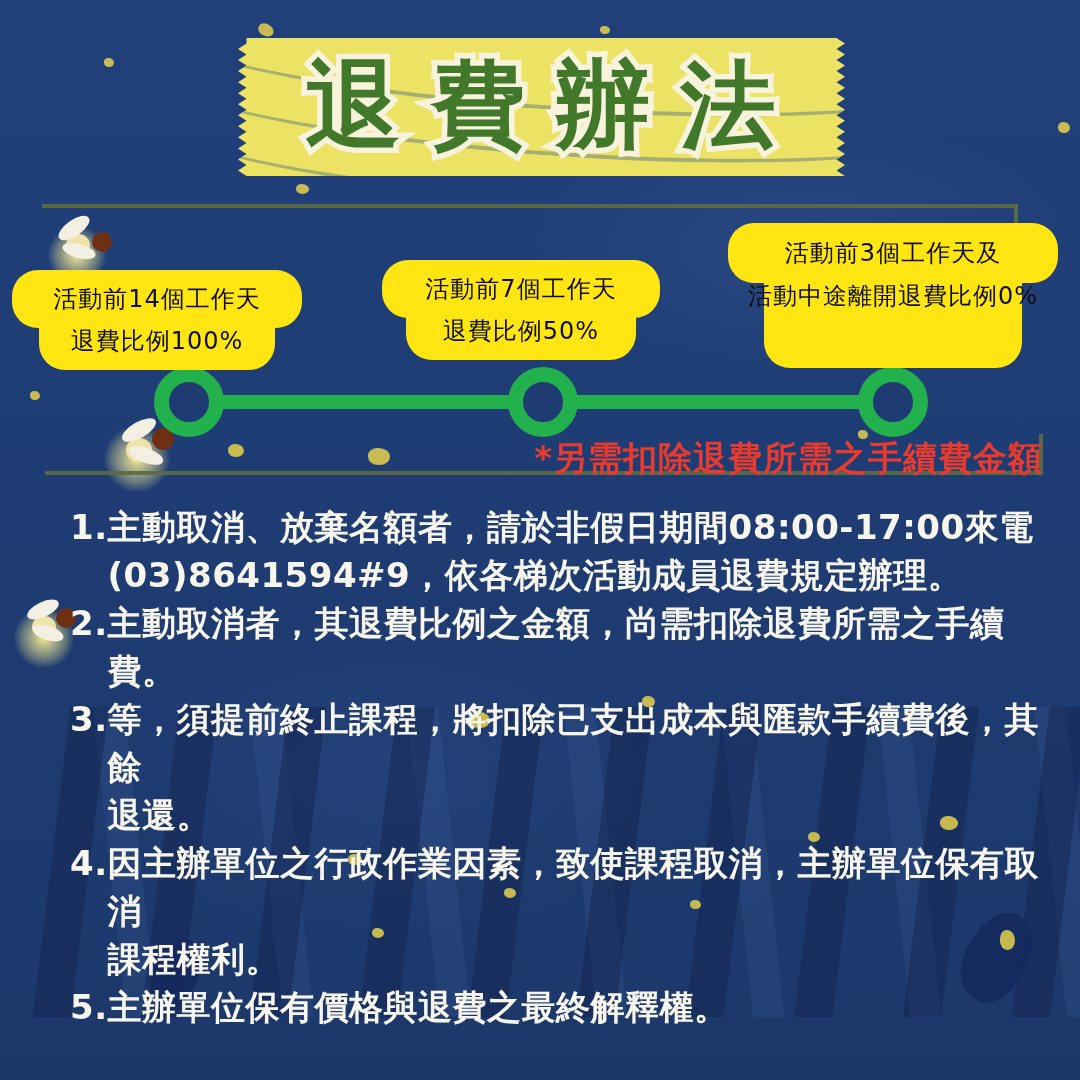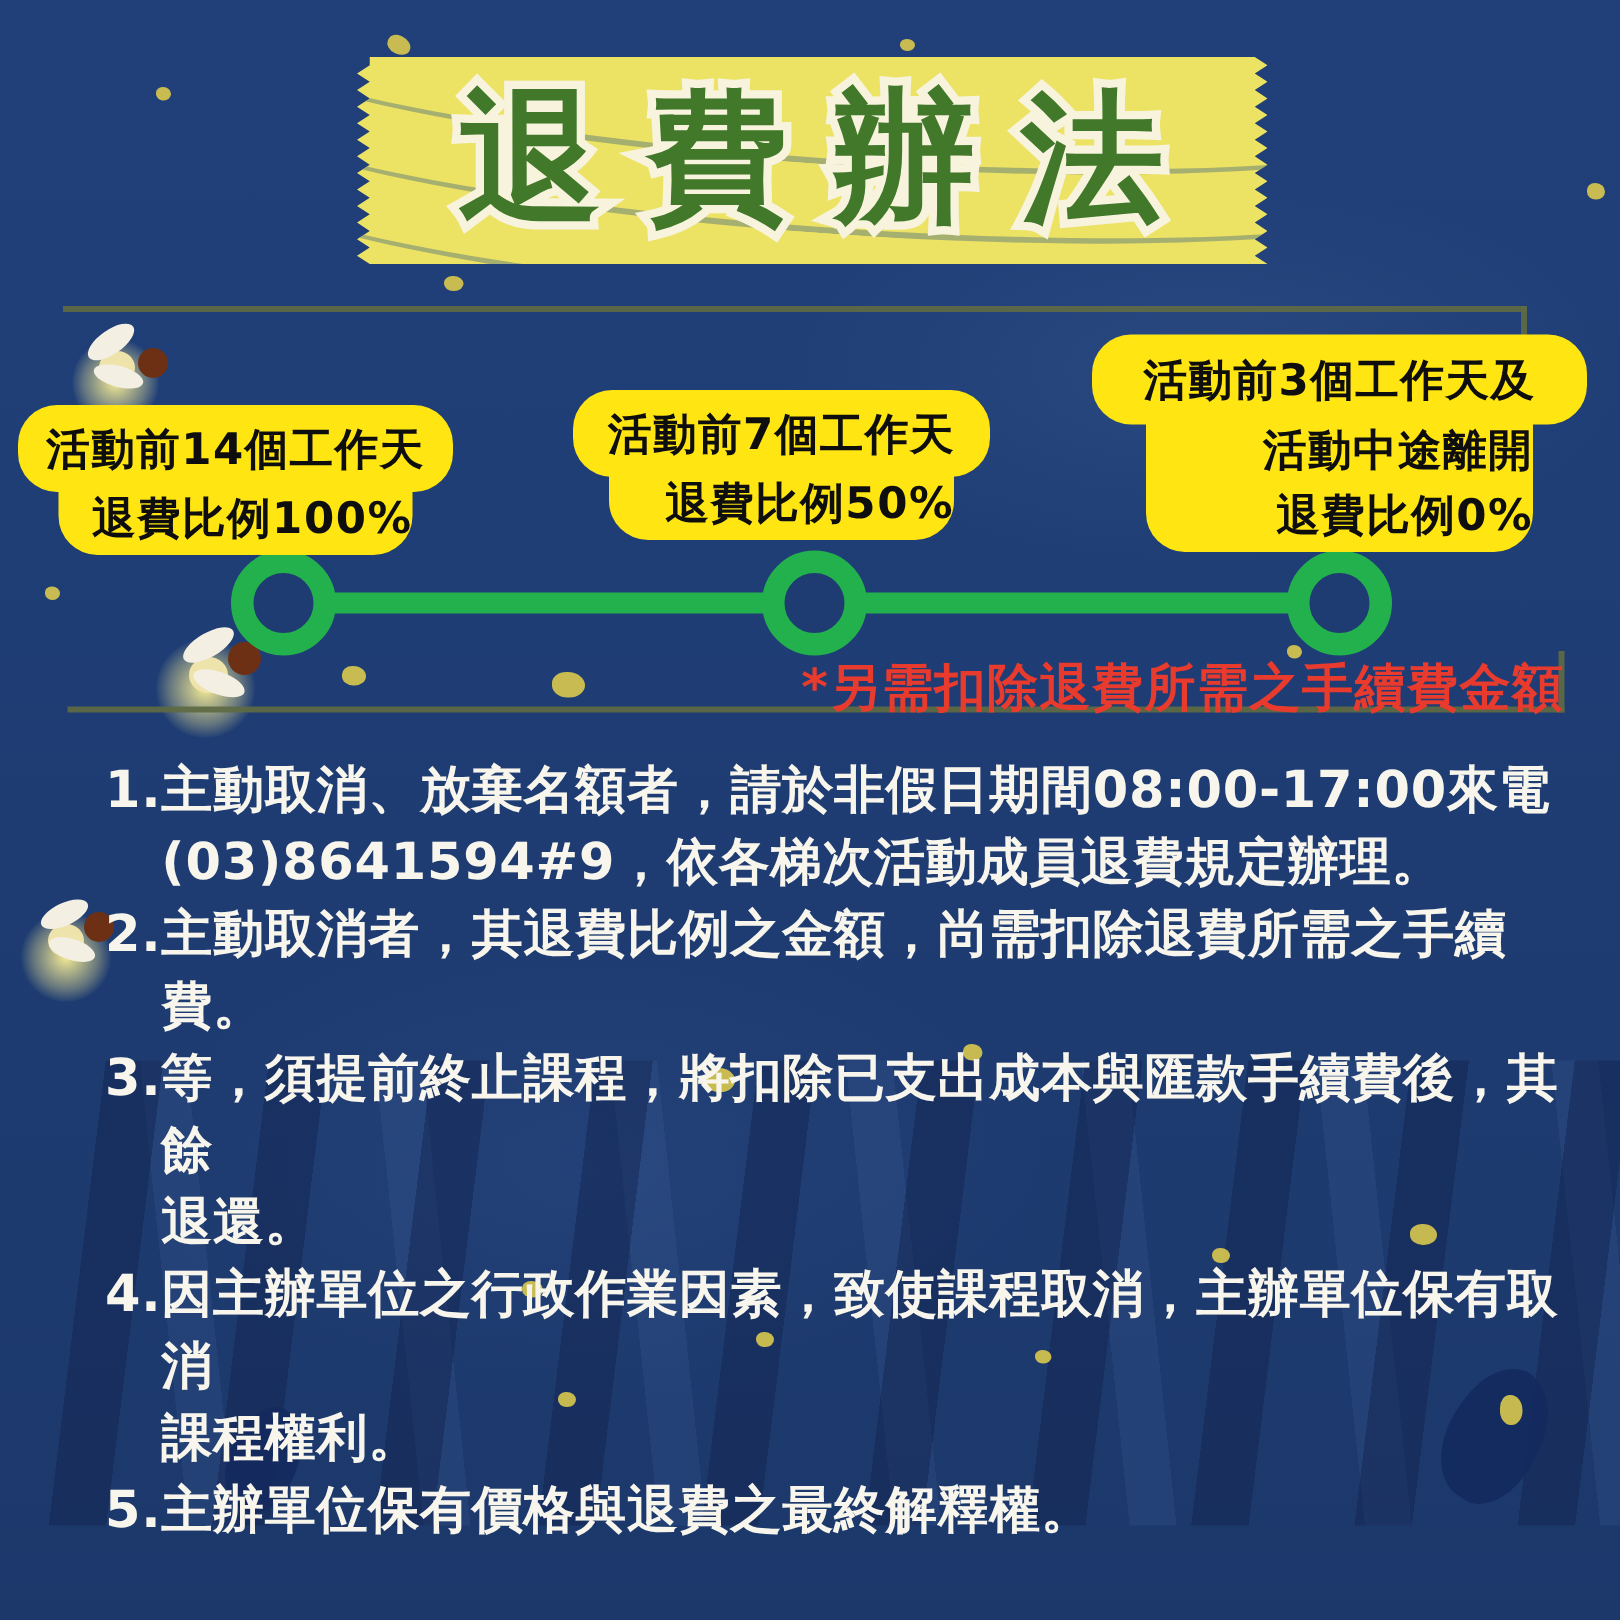--- a/index.html
+++ b/index.html
@@ -28,22 +28,22 @@
   .banner{position:absolute;left:238px;top:38px;width:607px;height:138px;background:#ece263;overflow:hidden;
     clip-path:polygon(1.4% 0%,98.6% 0%,100% 4%,98.6% 8%,100% 12%,98.6% 16%,100% 20%,98.6% 24%,100% 28%,98.6% 32%,100% 36%,98.6% 40%,100% 44%,98.6% 48%,100% 52%,98.6% 56%,100% 60%,98.6% 64%,100% 68%,98.6% 72%,100% 76%,98.6% 80%,100% 84%,98.6% 88%,100% 92%,98.6% 96%,100% 100%,1.4% 100%,0% 96%,1.4% 92%,0% 88%,1.4% 84%,0% 80%,1.4% 76%,0% 72%,1.4% 68%,0% 64%,1.4% 60%,0% 56%,1.4% 52%,0% 48%,1.4% 44%,0% 40%,1.4% 36%,0% 32%,1.4% 28%,0% 24%,1.4% 20%,0% 16%,1.4% 12%,0% 8%,1.4% 4%);}
   .wave{position:absolute;left:-100px;width:840px;height:120px;border-bottom:4px solid rgba(128,148,118,.65);border-radius:50%;transform:rotate(4deg);}
   .title-layer{position:absolute;left:0;top:0;width:607px;height:138px;display:flex;align-items:center;justify-content:center;
     font-size:95px;font-weight:bold;letter-spacing:30px;padding-left:28px;box-sizing:border-box;white-space:nowrap;}
   .title-stroke{color:#f7f3dd;-webkit-text-stroke:11px #f7f3dd;}
   .title-fill{color:#41782a;}
   
   .bubble{position:absolute;}
   .bub-top{background:#ffe512;border-radius:26px;display:flex;align-items:center;justify-content:center;}
-  .bub-ext{background:#ffe512;border-radius:0 0 26px 26px;margin:-8px auto 0;display:flex;flex-direction:column;align-items:flex-end;justify-content:center;}
-  .bub-line{font-size:29px;font-weight:bold;color:#0e0e0e;letter-spacing:1px;line-height:43px;white-space:nowrap;}
+  .bub-ext{background:#ffe512;border-radius:0 0 26px 26px;margin:-8px auto 0;display:flex;align-items:flex-start;justify-content:center;}
+  .bub-line{font-size:24px;font-weight:normal;color:#0e0e0e;letter-spacing:1px;line-height:43px;white-space:nowrap;}
   
   .tl-line{position:absolute;left:189px;top:395px;width:704px;height:14px;background:#23b14d;border-radius:7px;}
   .tl-ring{position:absolute;top:367px;width:70px;height:70px;box-sizing:border-box;border:15px solid #23b14d;border-radius:50%;background:#1e3c72;}
   .tl-note{position:absolute;right:37px;top:436px;font-size:34px;font-weight:bold;color:#e93b2d;letter-spacing:1px;white-space:nowrap;}
   
   .notes{position:absolute;left:70px;top:503px;width:980px;color:#f8f6ec;font-size:34px;font-weight:bold;line-height:48px;letter-spacing:.5px;}
   .note{display:flex;}
   .note-num{flex:0 0 34px;}
   .note-body{flex:1;}
   

